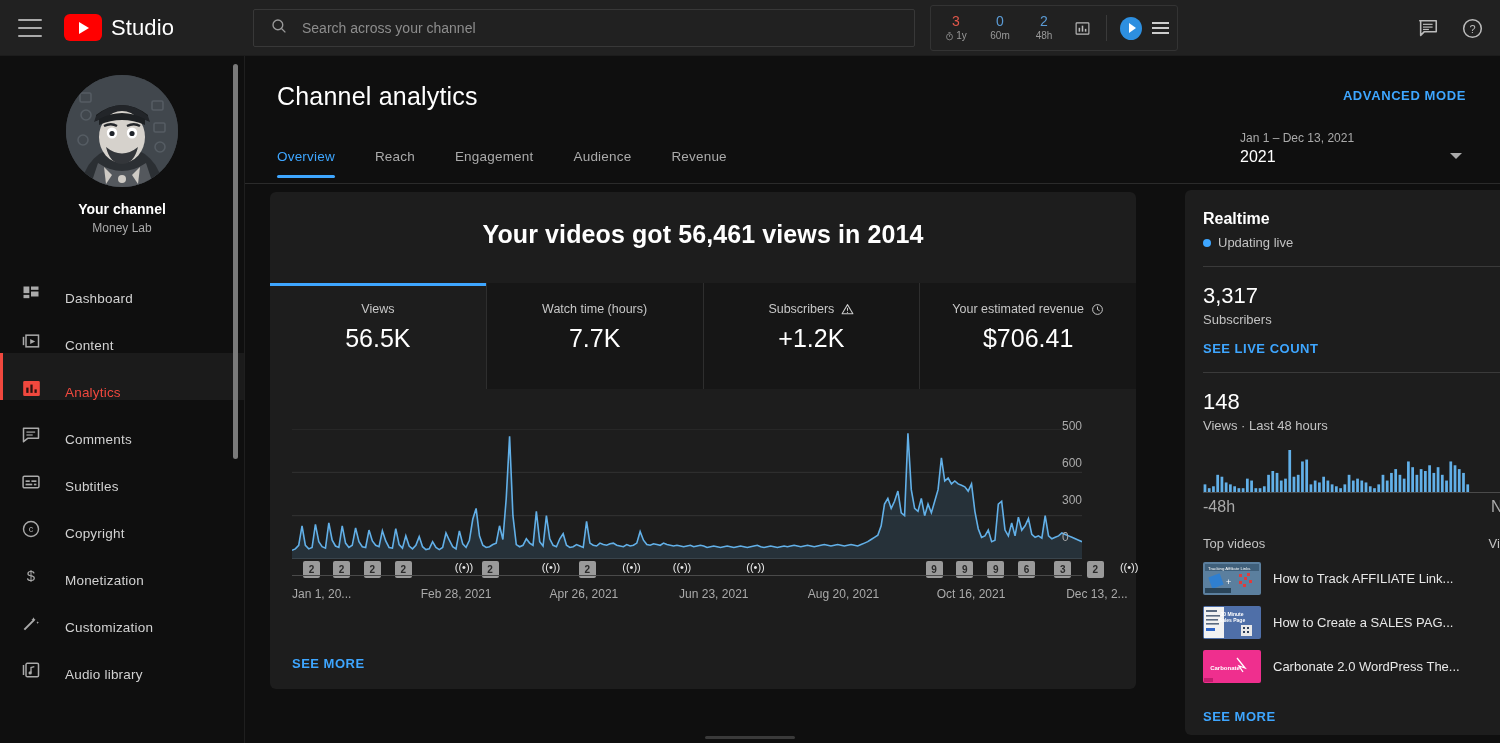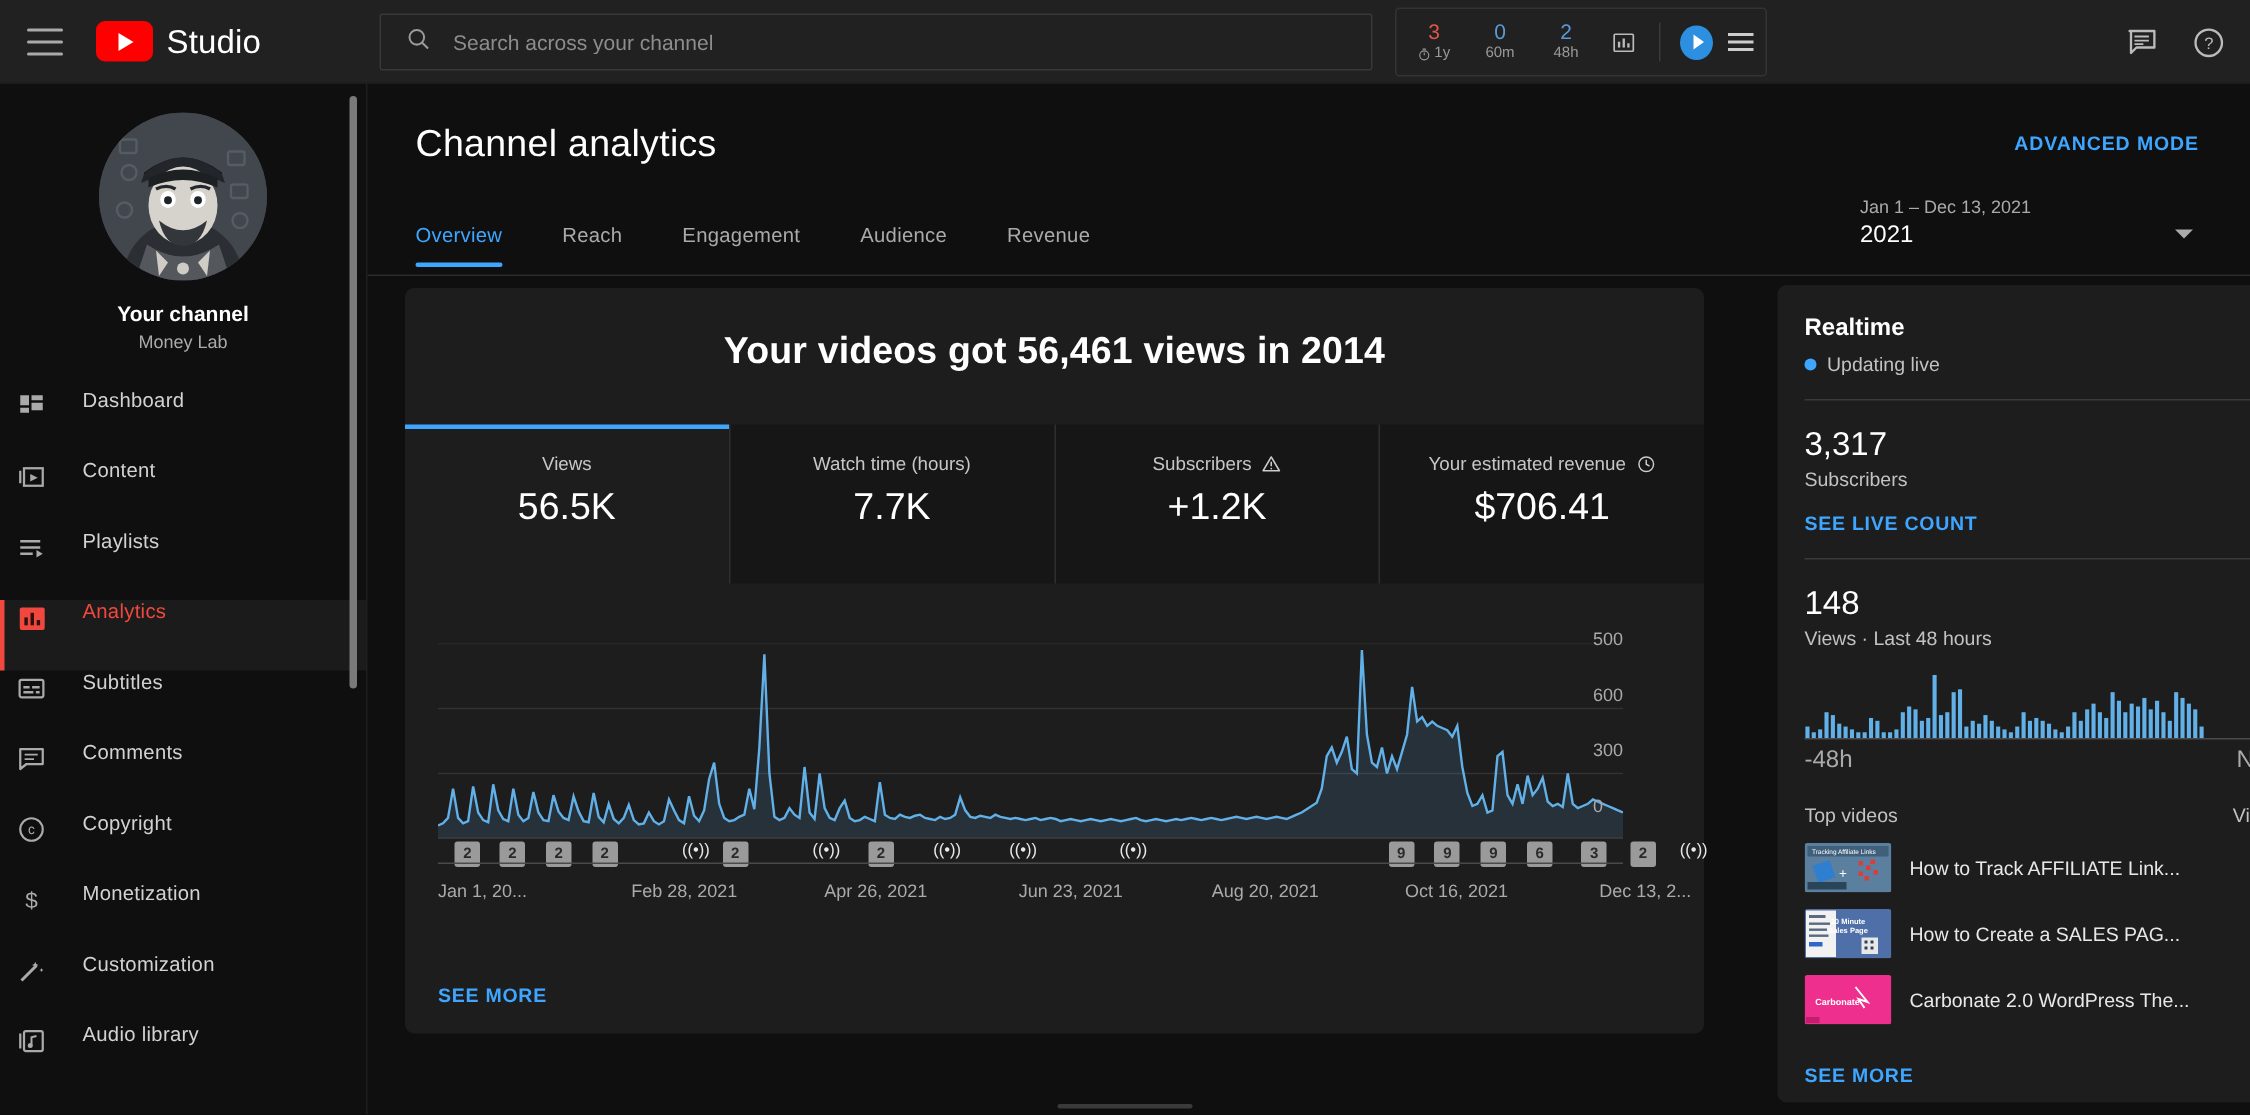--- a/index.html
+++ b/index.html
@@ -58,21 +58,21 @@
     position: absolute; top: 56px; left: 0; width: 245px; height: 687px;
     background: #0f0f0f; border-right: 1px solid #1f1f1f; overflow: hidden;
   }
   .channel-block { padding: 19px 0 14px; display: flex; flex-direction: column; align-items: center; }
   .avatar { width: 112px; height: 112px; border-radius: 50%; overflow: hidden;
     background: #3a3f45; position: relative; }
   .ch-name { margin-top: 14px; font-size: 14px; font-weight: 700; color: #fff; }
   .ch-sub { margin-top: 4px; font-size: 12px; color: #aaa; }
 
   .nav { margin-top: 10px; }
-  .nav-item { height: 47px; display: flex; align-items: flex-start; padding-left: 9px;
+  .nav-item { height: 47px; display: flex; align-items: flex-end; padding-left: 19px;
     gap: 22px; cursor: pointer; position: relative; }
   .nav-item .ic { width: 24px; height: 24px; display: flex; align-items: center; justify-content: center; flex: 0 0 24px; }
   .nav-label { font-size: 13.5px; color: #d2d2d2; letter-spacing: .2px; }
   .nav-item.active { background: #1b1b1b; }
   .nav-item.active .nav-label { color: #f0483e; }
   .nav-item.active::before { content: ""; position: absolute; left: 0; top: 0;
     width: 3px; height: 47px; background: #f0483e; }
   .sb-scroll { position: absolute; right: 6px; top: 8px; width: 5px; height: 395px;
     background: #7a7a7a; border-radius: 3px; }
 
@@ -287,63 +287,52 @@
       <div class="nav-item">
         <span class="ic">
             <svg width="20" height="20" viewBox="0 0 24 24">
               <rect x="6" y="5" width="15" height="14" fill="none" stroke="#aaa" stroke-width="1.8"></rect>
               <line x1="3" y1="7" x2="3" y2="17" stroke="#aaa" stroke-width="1.8"></line>
               <path d="M11 9.5 l6 3 l-6 3 z" fill="#aaa"></path>
             </svg>
           </span>
         <span class="nav-label">Content</span>
       </div>
-      <div class="nav-item">
-        <span class="ic">
-            <svg width="20" height="20" viewBox="0 0 24 24">
-              <line x1="3" y1="7" x2="19" y2="7" stroke="#aaa" stroke-width="1.9"></line>
-              <line x1="3" y1="12" x2="19" y2="12" stroke="#aaa" stroke-width="1.9"></line>
-              <line x1="3" y1="17" x2="13" y2="17" stroke="#aaa" stroke-width="1.9"></line>
-              <path d="M16 14 l5 3 l-5 3 z" fill="#aaa"></path>
-            </svg>
-          </span>
-        <span class="nav-label">Playlists</span>
-      </div>
       <div class="nav-item active">
         <span class="ic">
             <svg width="21" height="21" viewBox="0 0 24 24">
               <rect x="2.5" y="3.5" width="19" height="17" rx="1.5" fill="#f0483e"></rect>
               <rect x="6" y="11" width="2.6" height="6" fill="#2b1211"></rect>
               <rect x="10.7" y="7.5" width="2.6" height="9.5" fill="#2b1211"></rect>
               <rect x="15.4" y="13" width="2.6" height="4" fill="#2b1211"></rect>
             </svg>
           </span>
         <span class="nav-label">Analytics</span>
       </div>
       <div class="nav-item">
         <span class="ic">
             <svg width="20" height="20" viewBox="0 0 24 24">
+              <path d="M3 4h18v12H8l-5 4V4z" fill="none" stroke="#aaa" stroke-width="1.8" stroke-linejoin="round"></path>
+              <line x1="6.5" y1="8.5" x2="17" y2="8.5" stroke="#aaa" stroke-width="1.4"></line>
+              <line x1="6.5" y1="12" x2="14" y2="12" stroke="#aaa" stroke-width="1.4"></line>
+            </svg>
+          </span>
+        <span class="nav-label">Comments</span>
+      </div>
+      <div class="nav-item">
+        <span class="ic">
+            <svg width="20" height="20" viewBox="0 0 24 24">
               <rect x="2.5" y="5" width="19" height="14" rx="1.6" fill="none" stroke="#aaa" stroke-width="1.8"></rect>
               <rect x="5.5" y="10" width="5" height="2" fill="#aaa"></rect>
               <rect x="12.5" y="10" width="6" height="2" fill="#aaa"></rect>
               <rect x="5.5" y="14" width="8" height="2" fill="#aaa"></rect>
               <rect x="15.5" y="14" width="3" height="2" fill="#aaa"></rect>
             </svg>
           </span>
         <span class="nav-label">Subtitles</span>
-      </div>
-      <div class="nav-item">
-        <span class="ic">
-            <svg width="20" height="20" viewBox="0 0 24 24">
-              <path d="M3 4h18v12H8l-5 4V4z" fill="none" stroke="#aaa" stroke-width="1.8" stroke-linejoin="round"></path>
-              <line x1="6.5" y1="8.5" x2="17" y2="8.5" stroke="#aaa" stroke-width="1.4"></line>
-              <line x1="6.5" y1="12" x2="14" y2="12" stroke="#aaa" stroke-width="1.4"></line>
-            </svg>
-          </span>
-        <span class="nav-label">Comments</span>
       </div>
       <div class="nav-item">
         <span class="ic">
             <svg width="20" height="20" viewBox="0 0 24 24">
               <circle cx="12" cy="12" r="9" fill="none" stroke="#aaa" stroke-width="1.7"></circle>
               <text x="12" y="16" font-size="11" fill="#aaa" text-anchor="middle" font-family="Liberation Sans, sans-serif">c</text>
             </svg>
           </span>
         <span class="nav-label">Copyright</span>
       </div>

